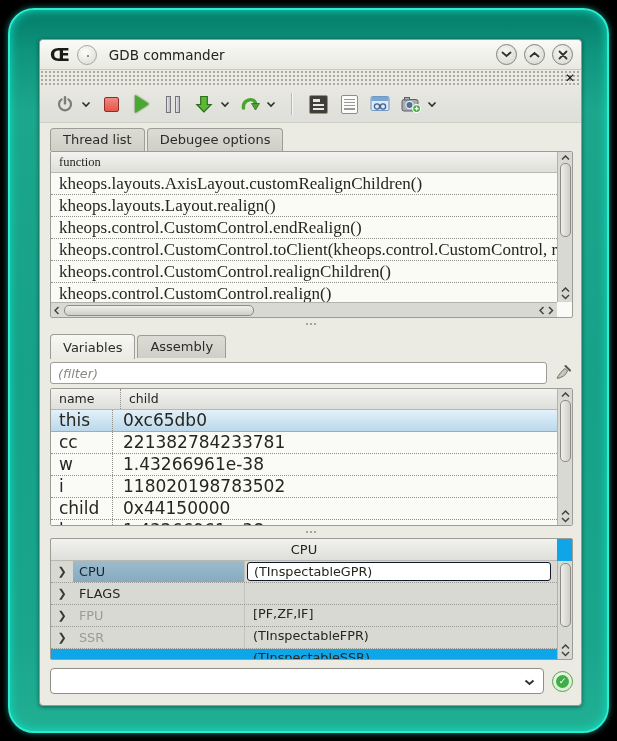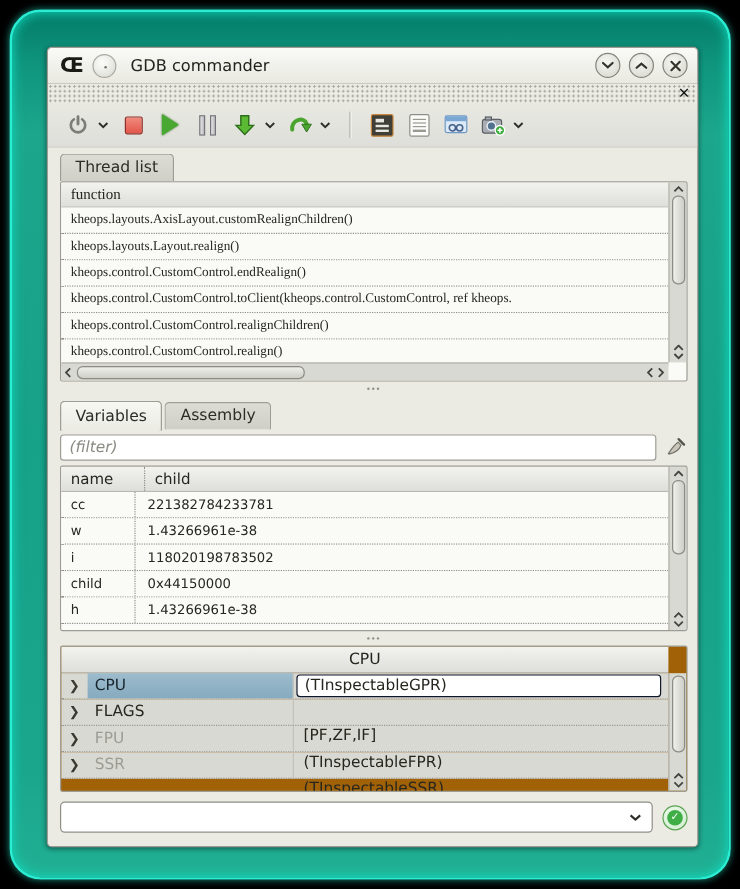--- a/index.html
+++ b/index.html
@@ -68,21 +68,21 @@
   .tab.active { background:linear-gradient(#f7f7f3,#ebebe4); padding-top:5px; position:relative; z-index:2;
     margin-bottom:-1px; }
 
   
   .panel { margin:0 8px 0 10px; border:1px solid #9d9d95; background:#fafaf7; position:relative;
     border-radius:2px; overflow:hidden; }
   .grid-head { height:21px; line-height:20px; padding:0 8px;
     background:linear-gradient(#f2f2ee,#dededa); border-bottom:1px solid #b9b9b1; font-size:12.5px; }
   .rows { }
   .row { height:22px; line-height:21px; padding:0 8px; border-bottom:1px dotted #8f8f87;
-    white-space:nowrap; overflow:hidden; font-size:11px; background:#fafaf7; }
+    white-space:nowrap; overflow:hidden; font-size:17px; background:#fafaf7; }
 
   .vscroll { position:absolute; top:0; right:0; bottom:0; width:15px; background:#d9d9d3;
     border-left:1px solid #b3b3ab; display:flex; flex-direction:column; align-items:center; }
   .vscroll .thumb { width:11px; border:1px solid #8c8c84; border-radius:5px;
     background:linear-gradient(90deg,#efefeb,#cfcfc9); margin-top:2px; }
   .vscroll .arrows { margin-top:auto; display:flex; flex-direction:column; align-items:center; gap:1px; padding-bottom:2px; }
   .hscroll { position:absolute; left:0; right:15px; bottom:0; height:15px; background:#d9d9d3;
     border-top:1px solid #b3b3ab; display:flex; align-items:center; }
   .hscroll .thumb { height:11px; width:190px; border:1px solid #8c8c84; border-radius:5px;
     background:linear-gradient(#efefeb,#cfcfc9); margin-left:4px; }
@@ -237,20 +237,21 @@
             <path d="M15.6 11.6v4 M13.6 13.6h4" stroke="#fff" stroke-width="1.3"></path>
           </svg>
     </span>
     <svg class="chev drop" width="10" height="7" viewBox="0 0 10 7">
           <path d="M1.5 1.5 L5 5 L8.5 1.5" fill="none" stroke="#2e2e28" stroke-width="1.6"></path>
         </svg>
   </div>
 
   <div class="tabs">
     <span class="tab">Thread list</span>
+    <span class="tab">Debugee options</span>
   </div>
 
   <div class="panel" style="height:167px;font-family:Liberation Serif, serif;">
     <div style="margin-right:15px; margin-bottom:15px;">
       <div class="grid-head">function</div>
       <div class="rows">
         <div class="row">kheops.layouts.AxisLayout.customRealignChildren()</div>
         <div class="row">kheops.layouts.Layout.realign()</div>
         <div class="row">kheops.control.CustomControl.endRealign()</div>
         <div class="row">kheops.control.CustomControl.toClient(kheops.control.CustomControl, ref kheops.</div>
@@ -304,20 +305,24 @@
           <path d="M12 5.5 L14.5 8 C13 12 9 14.5 4.5 15.5 L4 15 C6.5 11 8.5 8 12 5.5 Z" fill="#c9c5b8" stroke="#73736b" stroke-width="1"></path>
         </svg>
   </div>
 
   <div class="panel" style="height:138px;">
     <div style="margin-right:15px;">
       <div class="grid-head vhead">
         <span>name</span>
         <span style="padding-left:8px">child</span>
       </div>
+      <div class="row vrow sel">
+        <span class="c-name">this</span>
+        <span class="c-val">0xc65db0</span>
+      </div>
       <div class="row vrow">
         <span class="c-name">cc</span>
         <span class="c-val">221382784233781</span>
       </div>
       <div class="row vrow">
         <span class="c-name">w</span>
         <span class="c-val">1.43266961e-38</span>
       </div>
       <div class="row vrow">
         <span class="c-name">i</span>
@@ -345,21 +350,21 @@
               <path d="M1 1 L4.5 4.5 L8 1" fill="none" stroke="#44443e" stroke-width="1.5"></path>
             </svg>
       </span>
     </div>
   </div>
 
   <div class="splitter">
         <i></i>
       </div>
 
-  <div class="panel" style="height:122px; background:#a16207;">
+  <div class="panel" style="height:122px; background:#0ea5e9;">
     <div style="margin-right:15px;">
       <div class="cpu-head">CPU</div>
       <div class="cpu-row">
         <span class="cpu-caret">❯</span>
         <span class="cpu-name sel">CPU</span>
         <span class="cpu-val-edit">(TInspectableGPR)</span>
       </div>
       <div class="cpu-row">
         <span class="cpu-caret">❯</span>
         <span class="cpu-name">FLAGS</span>

